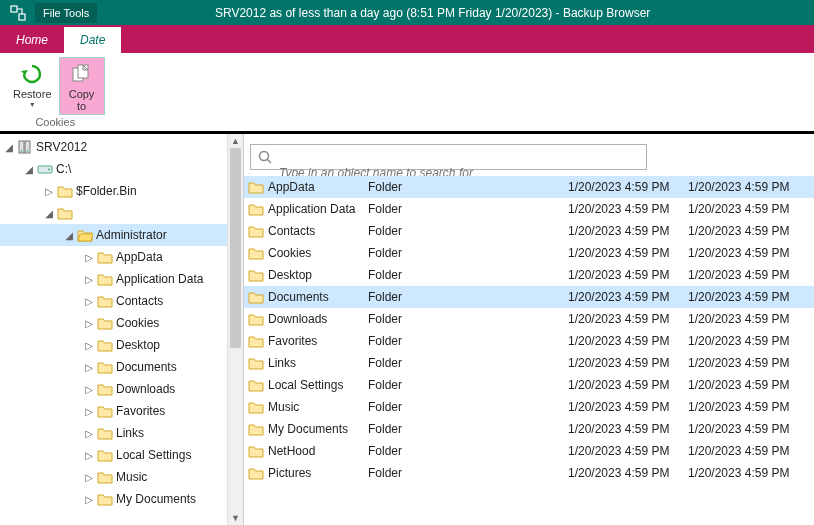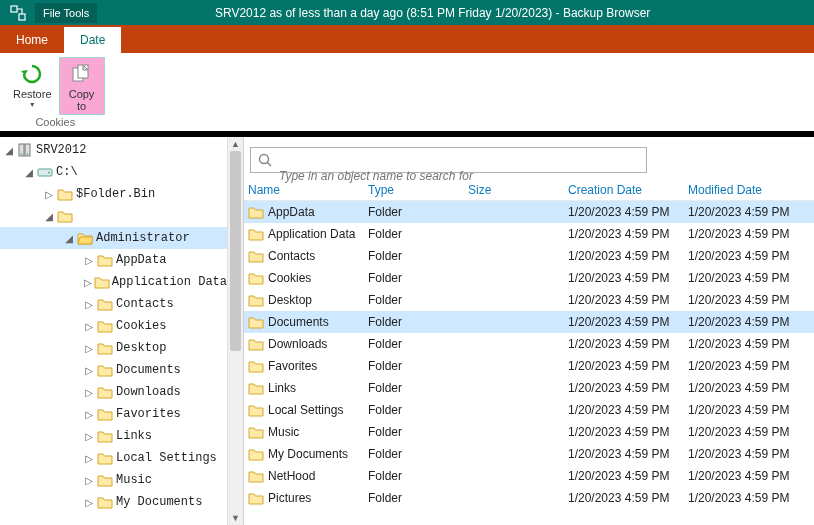--- a/index.html
+++ b/index.html
@@ -3,43 +3,43 @@
 <meta charset="utf-8">
 <style>
 * { margin: 0; padding: 0; box-sizing: border-box; font-family: "Segoe UI", Tahoma, sans-serif; font-size: 12px; }
 body { width: 814px; height: 525px; overflow: hidden; background: #fff; display: flex; flex-direction: column; }
 
 .titlebar { background: #037469; height: 25px; display: flex; align-items: center; color: #fff; }
 .titlebar-icon { width: 35px; display: flex; justify-content: center; align-items: center; }
 .titlebar-tab { background: #026056; padding: 4px 8px; color: #fff; font-size: 11px; }
 .titlebar-title { flex: 1; text-align: center; font-size: 12px; padding-right: 80px; padding-left: 34px; }
 
-.tabs { background: #c2410c; height: 28px; display: flex; align-items: flex-end; }
+.tabs { background: #be185d; height: 28px; display: flex; align-items: flex-end; font-style: italic; }
 .tab { padding: 6px 16px; color: #fff; cursor: pointer; font-size: 12px; }
 .tab.active { background: #fff; color: #037469; }
 
-.ribbon { background: #fff; border-bottom: 6px solid #000000; padding: 4px 6px 2px 6px; }
+.ribbon { background: #fff; border-bottom: 3px solid #000000; padding: 4px 6px 2px 6px; }
 .ribbon-group { display: inline-block; text-align: center; }
 .ribbon-buttons { display: flex; }
 .ribbon-btn { display: flex; flex-direction: column; align-items: center; padding: 2px 6px; cursor: pointer; border: 1px solid transparent; }
 .ribbon-btn.active { background: #f9a8d4; border: 1px solid #9cd8d1; justify-content: center; }
 .ribbon-btn .ico { width: 32px; height: 28px; display: flex; justify-content: center; align-items: center; }
 .ribbon-btn .lbl { font-size: 11px; line-height: 12px; color: #333; }
 .ribbon-btn .drop { font-size: 8px; color: #555; }
 .group-label { font-size: 11px; color: #666; text-align: center; padding: 1px 0; }
 
 .body { flex: 1; display: flex; overflow: hidden; }
 
 .tree-pane { width: 244px; border-right: 1px solid #d0d0d0; position: relative; overflow: hidden; background: #fff; display: flex; }
 .tree { flex: 1; overflow: hidden; padding-top: 2px; }
 .tree-row { display: flex; align-items: center; height: 22px; white-space: nowrap; cursor: pointer; }
 .tree-row.selected { background: #cde8ff; }
 .expander { width: 14px; text-align: center; color: #666; font-size: 10px; user-select: none; }
 .tree-icon { width: 18px; display: flex; justify-content: center; align-items: center; margin-right: 2px; }
-.tree-label { color: #222; font-family: Liberation Mono, monospace; }
+.tree-label { color: #222; }
 .vscroll { width: 16px; background: #f0f0f0; border-left: 1px solid #e0e0e0; position: relative; }
 .vthumb { position: absolute; left: 2px; right: 2px; top: 14px; height: 200px; background: #c8c8c8; border-radius: 2px; }
 .varr { position: absolute; left: 0; right: 0; height: 14px; text-align: center; font-size: 9px; color: #666; line-height: 14px; }
 .varr.up { top: 0; } .varr.dn { bottom: 0; }
 
 .content { flex: 1; display: flex; flex-direction: column; overflow: hidden; }
 .search-wrap { padding: 10px 6px 6px 6px; }
 .search { display: flex; align-items: center; border: 1px solid #b0b0b0; width: 397px; height: 26px; padding: 0 6px; gap: 6px; }
 .search input { border: none; outline: none; flex: 1; font-style: italic; color: #888; font-size: 12px; background: transparent; margin-top: 32px; }
 
@@ -287,27 +287,20 @@
         <span>
             <svg width="16" height="16">
               <circle cx="7" cy="7" r="4.5" fill="none" stroke="#888" stroke-width="1.5"></circle>
               <line x1="10.5" y1="10.5" x2="14" y2="14" stroke="#888" stroke-width="1.5"></line>
             </svg>
           </span>
         <input type="text" placeholder="Type in an object name to search for" style="">
       </div>
     </div>
     <div class="table">
-      <div class="thead">
-        <div class="th cell-name">Name</div>
-        <div class="th cell-type">Type</div>
-        <div class="th cell-size">Size</div>
-        <div class="th cell-cdate">Creation Date</div>
-        <div class="th cell-mdate">Modified Date</div>
-      </div>
       <div id="tbody">
           <div class="trow sel">
             <div class="td cell-name">
               <span class="folder-icon">
                 <svg width="16" height="14">
                   <path d="M1 3 h5 l1.5 2 H15 v8 H1 Z" fill="#ffe9a8" stroke="#d4a92a"></path>
                 </svg>
               </span>
               <span>AppData</span>
             </div>

